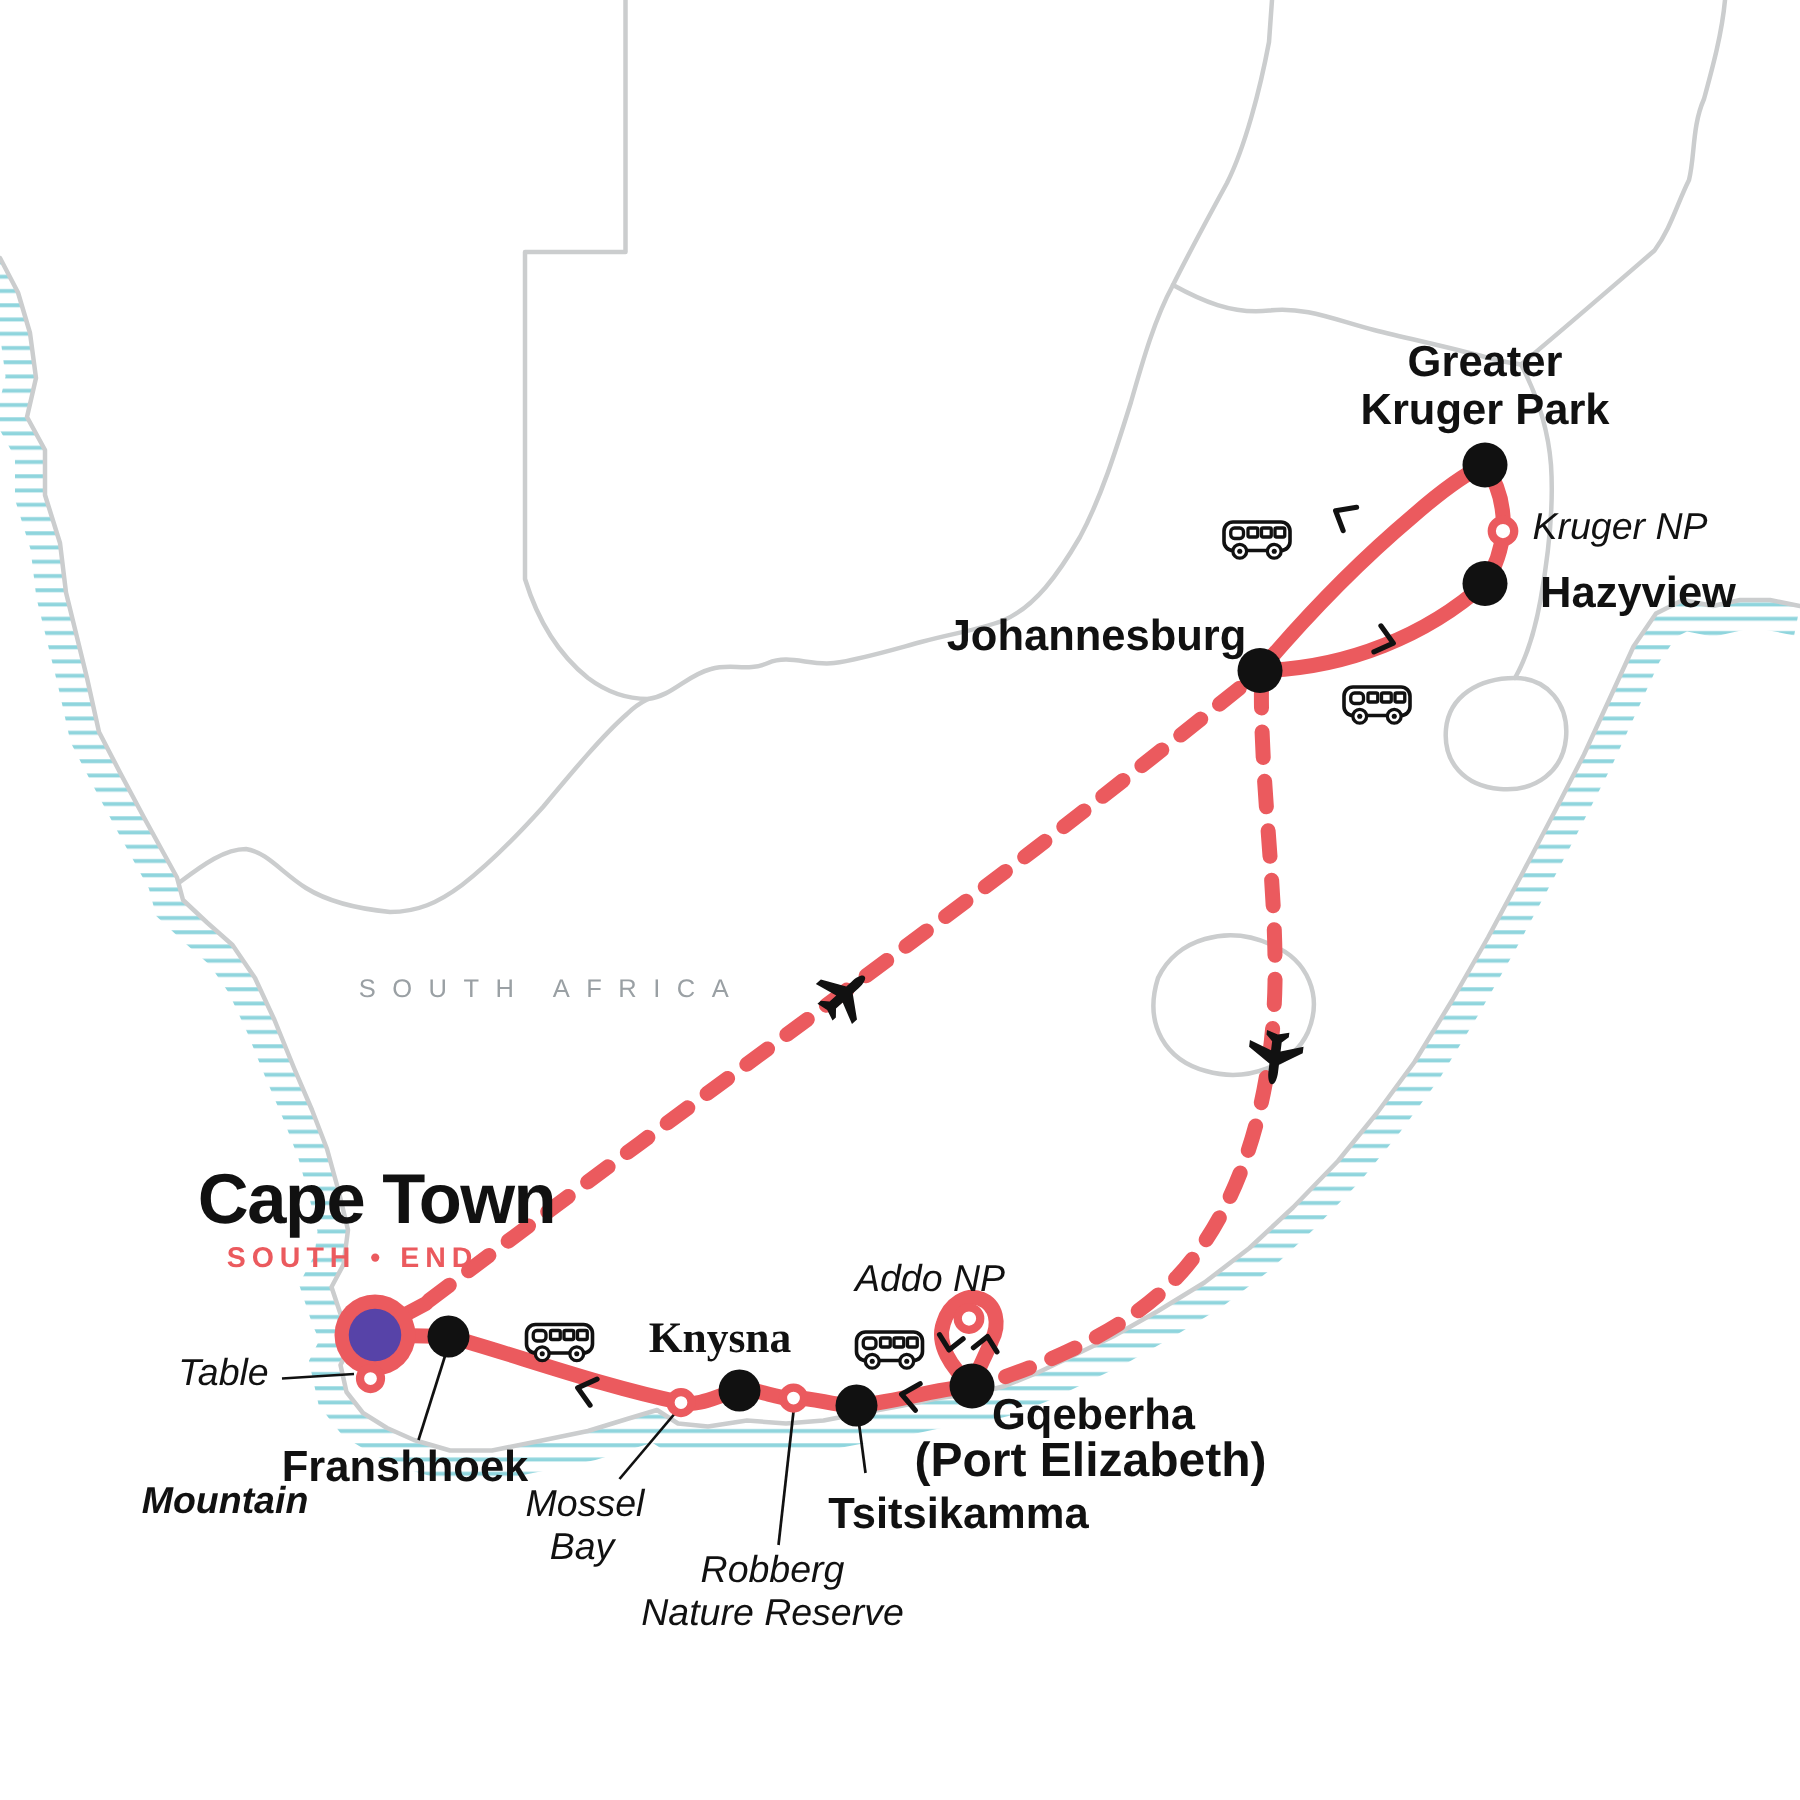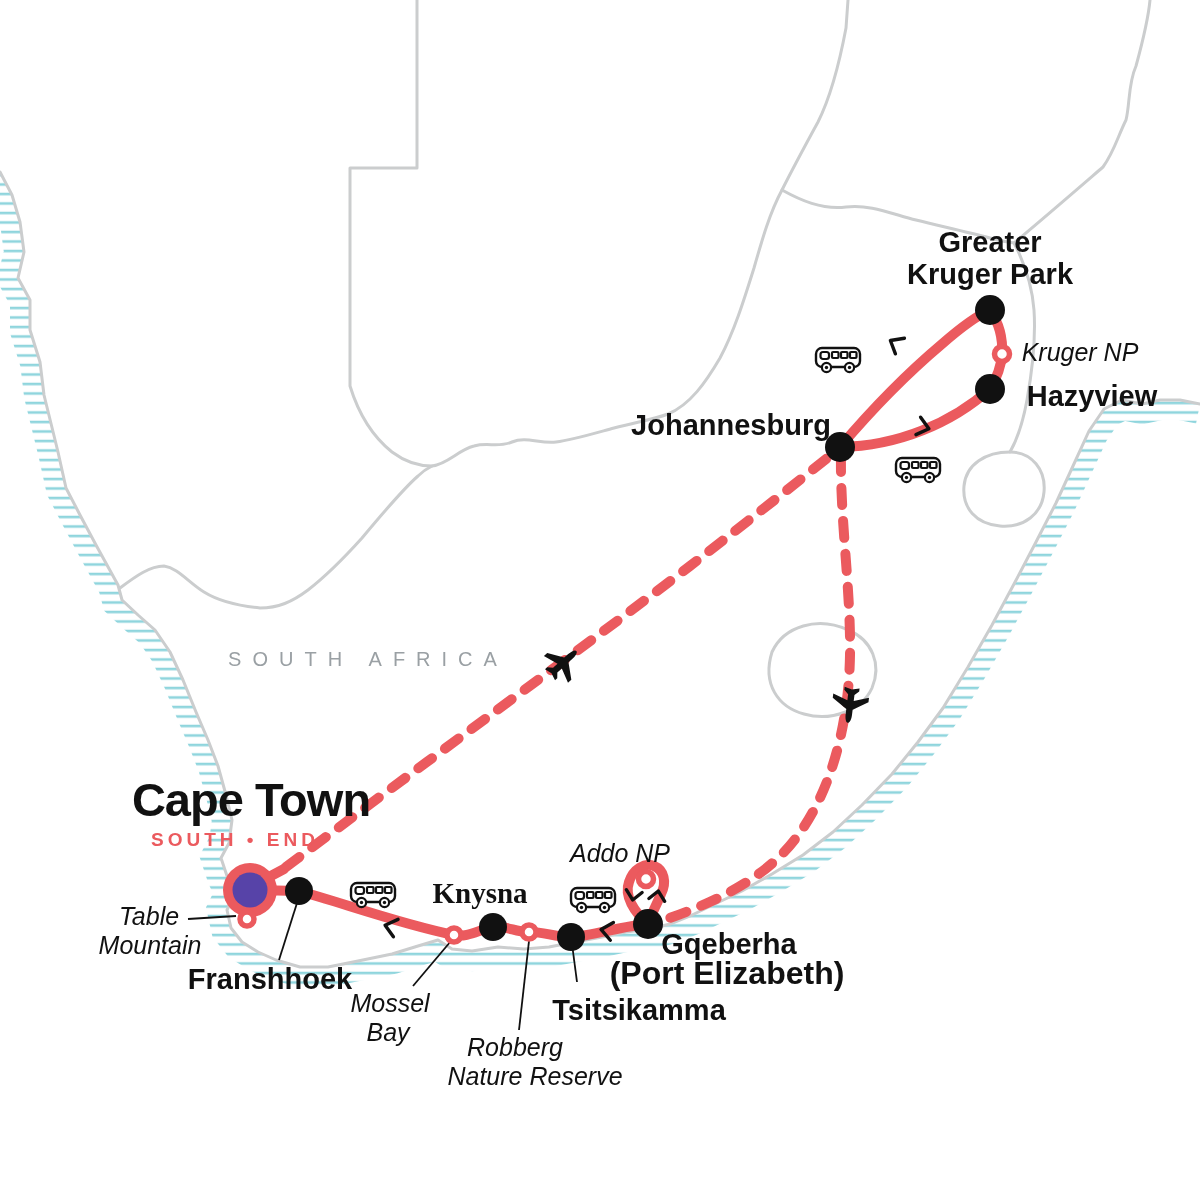--- a/index.html
+++ b/index.html
@@ -15,21 +15,21 @@
     position:relative;width:1200px;height:1200px;overflow:hidden;
     background:#ffffff;font-family:"Liberation Sans",sans-serif;color:var(--text-black);
   }
   #map-svg{position:absolute;left:0;top:0;}
   .lbl{position:absolute;transform:translate(-50%,-50%);white-space:nowrap;line-height:1;}
   .lbl-big{font-size:47px;font-weight:800;letter-spacing:-1px;}
   .lbl-sub{font-size:19px;font-weight:800;letter-spacing:4px;color:var(--route-red);}
   .lbl-bold{font-size:29px;font-weight:700;}
   .lbl-bold-sm{font-size:32px;font-weight:700;}
   .lbl-italic{font-size:25px;font-style:italic;font-weight:400;}
-  .lbl-country{font-size:20px;font-weight:400;letter-spacing:11px;color:var(--country-label-grey);}
+  .lbl-country{font-size:17px;font-weight:400;letter-spacing:11px;color:var(--country-label-grey);}
   
   .coast{fill:none;stroke:var(--border-grey);stroke-width:3;stroke-linejoin:round;stroke-linecap:round;}
   .border{fill:none;stroke:var(--border-grey);stroke-width:3;stroke-linejoin:round;stroke-linecap:round;}
   .enclave{fill:none;stroke:var(--border-grey);stroke-width:3;}
   .route-solid{fill:none;stroke:var(--route-red);stroke-width:10;stroke-linecap:round;stroke-linejoin:round;}
   .route-dashed{fill:none;stroke:var(--route-red);stroke-width:10;stroke-linecap:round;stroke-dasharray:17 16;}
   .stop-dot{fill:var(--text-black);}
   .poi-circle{fill:#ffffff;stroke:var(--route-red);stroke-width:5.5;}
   .leader{stroke:var(--text-black);stroke-width:1.8;fill:none;}
   .chev{fill:none;stroke:var(--text-black);stroke-width:3.4;stroke-linecap:round;stroke-linejoin:round;}
@@ -141,31 +141,31 @@
     <circle class="poi-circle" cx="646" cy="879" r="7.5"></circle>
   </g>
 </svg>
 
   <div class="lbl lbl-country" style="left:368px;top:659px;">SOUTH AFRICA</div>
 
   <div class="lbl lbl-big" style="left:233px;top:799px;margin-left:18px;">Cape Town</div>
   <div class="lbl lbl-sub" style="left:235px;top:839px;">SOUTH • END</div>
 
   <div class="lbl lbl-italic" style="left:149px;top:916px;">Table</div>
-  <div class="lbl lbl-italic" style="left:150px;top:945px;">Mountain</div>
+  <div class="lbl lbl-italic" style="left:150px;top:1001px;font-weight:bold;">Mountain</div>
 
   <div class="lbl lbl-bold" style="left:270px;top:979px;">Franshhoek</div>
 
   <div class="lbl lbl-italic" style="left:390px;top:1003px;">Mossel</div>
   <div class="lbl lbl-italic" style="left:388px;top:1032px;text-align:right;">Bay</div>
 
   <div class="lbl lbl-bold" style="left:480px;top:893px;font-family:Liberation Serif, serif;">Knysna</div>
 
   <div class="lbl lbl-italic" style="left:515px;top:1047px;">Robberg</div>
-  <div class="lbl lbl-italic" style="left:515px;top:1076px;margin-left:20px;">Nature Reserve</div>
+  <div class="lbl lbl-italic" style="left:515px;top:1076px;">Nature Reserve</div>
 
   <div class="lbl lbl-bold" style="left:639px;top:1010px;text-align:center;">Tsitsikamma</div>
 
   <div class="lbl lbl-bold" style="left:729px;top:944px;">Gqeberha</div>
   <div class="lbl lbl-bold-sm" style="left:727px;top:973px;">(Port Elizabeth)</div>
 
   <div class="lbl lbl-italic" style="left:620px;top:853px;">Addo NP</div>
 
   <div class="lbl lbl-bold" style="left:731px;top:425px;">Johannesburg</div>
 

